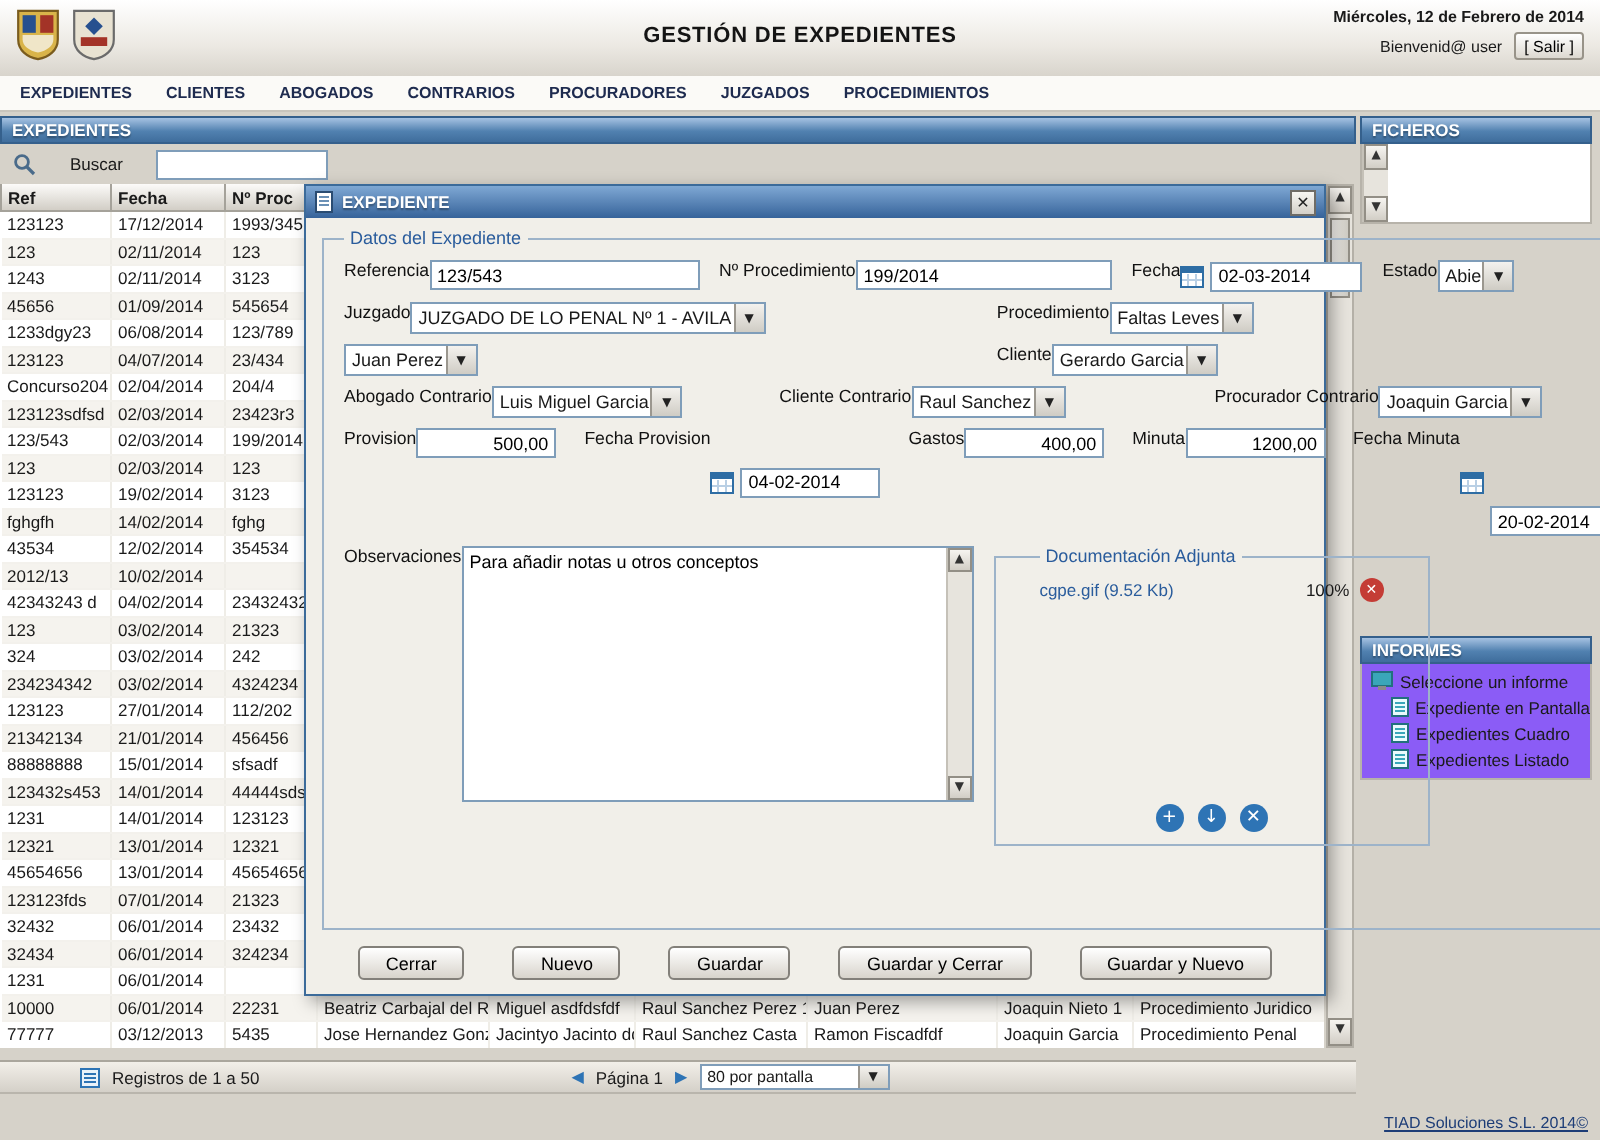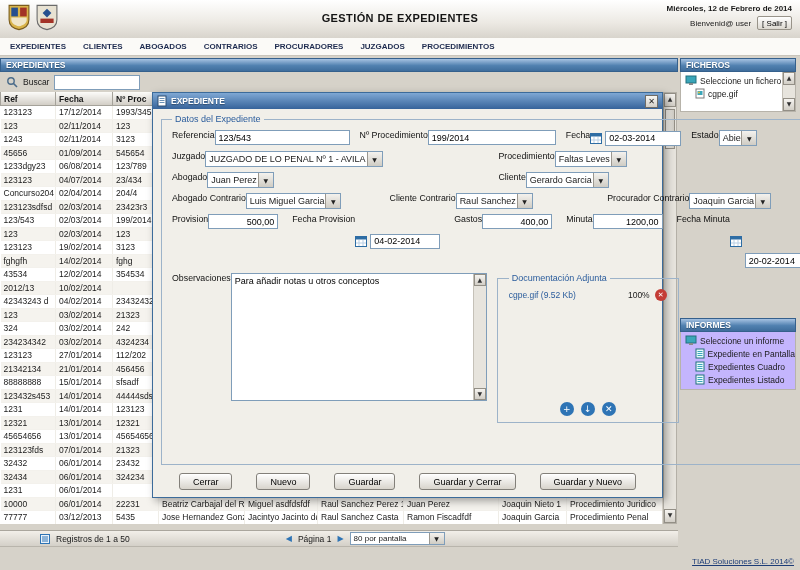--- a/index.html
+++ b/index.html
@@ -26,21 +26,21 @@
 
   
   .section-bar{height:14px;background:linear-gradient(#a6c2e2,#5181b0 55%,#3f6d9c);
     border:1px solid #35608c;color:#fff;font-size:8.5px;font-weight:bold;line-height:12px;
     padding-left:5px;text-shadow:0 1px 1px rgba(0,0,0,.35);box-sizing:border-box;}
 
   
   .left-area{position:absolute;left:0;top:58px;width:678px;height:472px;}
   .exp-bar{position:absolute;top:0;left:0;right:0;}
   .search-row{position:absolute;top:14px;left:0;right:0;height:20px;display:flex;
-    align-items:center;gap:5px;padding-left:6px;}
+    align-items:center;gap:17px;padding-left:6px;}
   .search-lbl{font-size:8.5px;}
   .search-input{width:80px;height:13px;border:1px solid #7f9db9;font-size:9px;
     padding:0 2px;font-family:inherit;background:#fff;}
   .table-zone{position:absolute;top:34px;left:0;width:662px;bottom:6px;overflow:hidden;}
   table.grid{table-layout:fixed;width:662px;border-collapse:collapse;background:#fff;}
   .grid th{height:13px;font-size:8.5px;font-weight:bold;text-align:left;padding:0 3px;
     background:linear-gradient(#fcfbf9,#d2cec6);border:1px solid #a5a29a;border-top:none;
     overflow:hidden;white-space:nowrap;}
   .grid td{height:12.5px;font-size:8.5px;padding:0 3px;border-right:1px solid #efede7;
     border-bottom:1px solid #f3f1ec;white-space:nowrap;overflow:hidden;background:#fff;}
@@ -61,21 +61,21 @@
   .fich-body{position:absolute;top:14px;left:0;right:2px;height:40px;background:#fff;
     border:1px solid #b7b3aa;border-top:none;display:flex;box-sizing:border-box;}
   .tree{flex:1;padding-top:2px;overflow:hidden;}
   .tree-item{display:flex;align-items:center;gap:3px;height:13px;font-size:8.5px;
     padding-left:4px;white-space:nowrap;overflow:hidden;}
   .tree-item.child{padding-left:14px;}
   .mini-sb{width:12px;border-left:1px solid #c5c1b8;display:flex;flex-direction:column;
     justify-content:space-between;background:#e7e4dd;}
   .mini-sb .sb-btn{height:11px;}
   .inf-bar{position:absolute;top:260px;left:0;right:2px;}
-  .inf-body{position:absolute;top:274px;left:0;right:2px;height:58px;background:#c4b5fd;
+  .inf-body{position:absolute;top:274px;left:0;right:2px;height:58px;background:#8b5cf6;
     border:1px solid #b7b3aa;border-top:none;padding-top:2px;box-sizing:border-box;}
 
   
   .pagebar{position:absolute;left:0;top:530px;width:678px;height:17px;
     background:linear-gradient(#f2efe9,#d4d0c8);border-top:1px solid #aaa69d;
     border-bottom:1px solid #b9b5ac;display:flex;align-items:center;font-size:8.5px;
     gap:6px;padding-left:40px;box-sizing:border-box;}
   .pager{display:flex;align-items:center;gap:6px;margin-left:150px;}
   .nav-ic{color:#2e74b5;font-size:8px;font-family:"DejaVu Sans",sans-serif;}
   .credit{position:absolute;right:6px;bottom:4px;font-size:8px;color:#1d3d77;
@@ -114,22 +114,22 @@
   .datewrap{display:flex;align-items:center;gap:3px;}
   .w-ref{width:135px}.w-nproc{width:128px}.w-date{width:76px}.w-estado{flex:0 0 66px}
   .half{flex:1}.third{flex:1}.w-money{width:70px}
   .frow6{display:flex;gap:10px;margin-bottom:0;align-items:flex-start;}
   .ta-wrap{position:relative;width:256px;height:128px;}
   .ta-wrap textarea{width:100%;height:100%;border:1px solid #7f9db9;font-family:inherit;
     font-size:9px;padding:2px 15px 2px 3px;resize:none;background:#fff;box-sizing:border-box;}
   .mini-vs{position:absolute;right:1px;top:1px;bottom:1px;width:12px;background:#e7e4dd;
     border-left:1px solid #c5c1b8;display:flex;flex-direction:column;}
   .mini-vs .sb-btn{height:10px;}
-  fieldset.docbox{width:182px;height:150px;border:1px solid #9db3c9;position:relative;
-    margin:0;padding:2px 11px;box-sizing:border-box;}
+  fieldset.docbox{width:218px;height:150px;border:1px solid #9db3c9;position:relative;
+    margin:0;padding:2px 22px;box-sizing:border-box;}
   .docrow{display:flex;align-items:center;gap:5px;margin-top:4px;}
   .docfile{color:#2a5c9c;font-size:8.5px;flex:1;white-space:nowrap;overflow:hidden;}
   .docpct{font-size:8.5px;}
   .delx{width:12px;height:12px;border-radius:50%;background:#c43c35;color:#fff;font-size:7px;
     line-height:12px;text-align:center;font-family:"DejaVu Sans",sans-serif;flex:0 0 12px;}
   .doc-actions{position:absolute;bottom:6px;left:0;right:0;display:flex;
     justify-content:center;gap:7px;}
   .act{width:14px;height:14px;border-radius:50%;background:#2e74b5;color:#fff;font-size:9px;
     line-height:14px;text-align:center;font-family:"DejaVu Sans",sans-serif;}
   .btnrow{position:absolute;bottom:7px;left:0;right:0;display:flex;justify-content:center;
@@ -562,37 +562,20 @@
       <div class="sb-track">
         <div class="sb-thumb"></div>
       </div>
       <div class="sb-btn">▼</div>
     </div>
   </div>
 
   <div class="right-col">
     <div class="section-bar fich-bar">FICHEROS</div>
     <div class="fich-body">
-      <div class="tree">
-        <div class="tree-item">
-          <svg width="12" height="11">
-            <rect x="1" y="1" width="10" height="7" fill="#3aa6b9" stroke="#22707e"></rect>
-            <rect x="4" y="8" width="4" height="2" fill="#8a8a8a"></rect>
-          </svg>
-          <span>Seleccione un fichero</span>
-        </div>
-        <div class="tree-item child">
-          <svg width="10" height="11">
-            <rect x="1" y="1" width="8" height="9" fill="#fff" stroke="#7a7a7a"></rect>
-            <rect x="2.5" y="3" width="5" height="4" fill="#3aa6b9"></rect>
-            <circle cx="4" cy="4.5" r="1" fill="#e3c23c"></circle>
-          </svg>
-          <span>cgpe.gif</span>
-        </div>
-      </div>
       <div class="mini-sb">
         <div class="sb-btn">▲</div>
         <div class="sb-btn">▼</div>
       </div>
     </div>
 
     <div class="section-bar inf-bar">INFORMES</div>
     <div class="inf-body">
       <div class="tree-item">
         <svg width="12" height="11">
@@ -710,21 +693,20 @@
           <span class="fl">Procedimiento</span>
           <div class="selectbox">
             <span>Faltas Leves</span>
             <span class="arr">▼</span>
           </div>
         </div>
       </div>
 
       <div class="frow">
         <div class="fg half">
-          <span class="fl">Abogado</span>
           <div class="selectbox">
             <span>Juan Perez</span>
             <span class="arr">▼</span>
           </div>
         </div>
         <div class="fg half">
           <span class="fl">Cliente</span>
           <div class="selectbox">
             <span>Gerardo Garcia</span>
             <span class="arr">▼</span>

